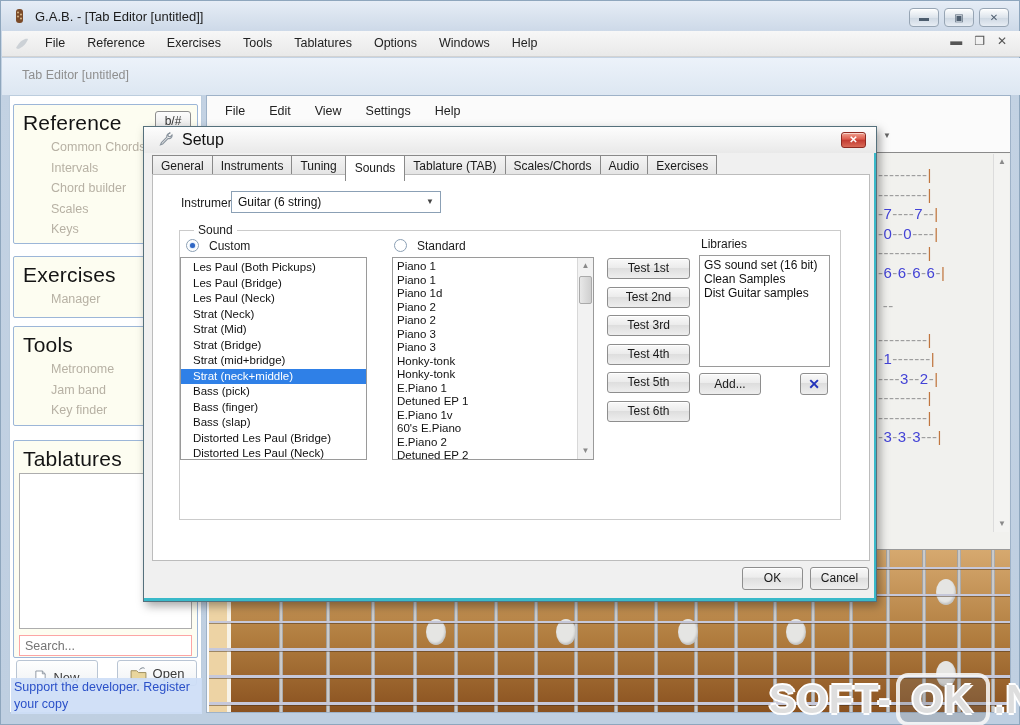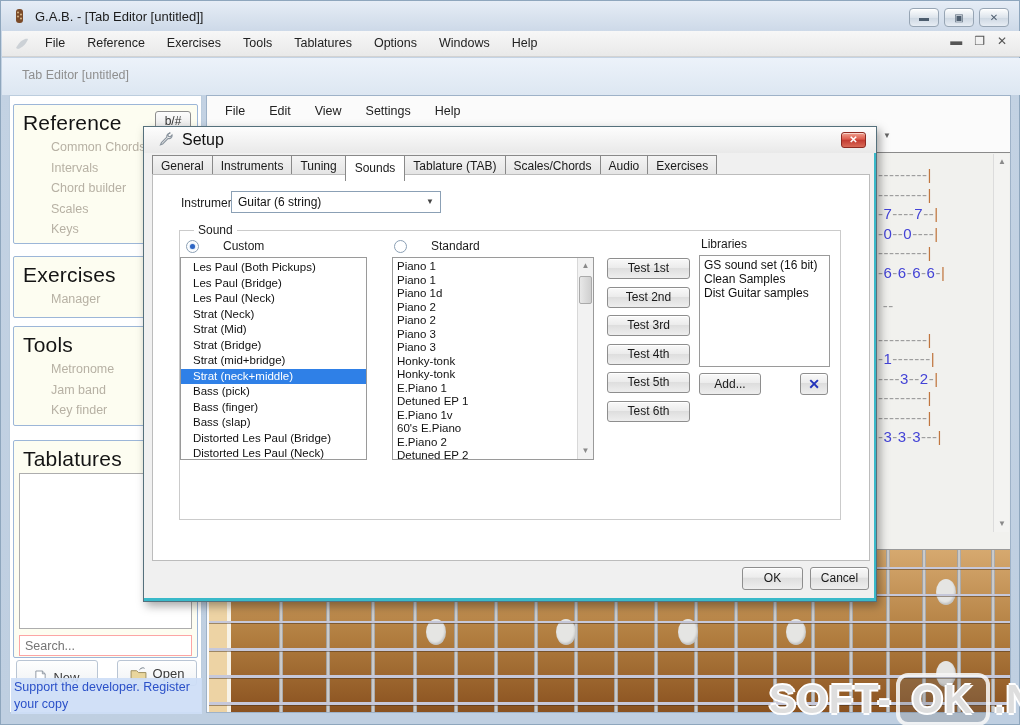--- a/index.html
+++ b/index.html
@@ -91,21 +91,21 @@
   .setup-tabs div { font-size:12px; color:#1a1a1a; padding:3px 8px 4px;
     background:linear-gradient(#f4f4f4,#e2e2e2); border:1px solid #898989; border-bottom:none; margin-right:-1px; }
   .setup-tabs div.selected { background:#fff; padding:5px 9px 6px; position:relative; z-index:2; }
   .tabpage { position:absolute; left:8px; top:47px; width:718px; height:387px; background:#fff; border:1px solid #bcbcbc; }
   .lbl { position:absolute; font-size:12px; color:#1a1a1a; }
   .combo { position:absolute; left:78px; top:16px; width:210px; height:22px; background:#fff;
     border:1px solid #8ba0b5; font-size:12px; line-height:20px; padding:0 6px; color:#111; }
   .combo::after { content:"▼"; position:absolute; right:6px; top:0; font-size:8px; line-height:20px; color:#444; }
   .groupbox { position:absolute; left:26px; top:55px; width:662px; height:290px; border:1px solid #cbcbcb; }
   .group-label { position:absolute; left:14px; top:-8px; background:#fff; padding:0 4px; font-size:12px; color:#1a1a1a; }
-  .radio-row { position:absolute; display:flex; align-items:center; gap:24px; }
+  .radio-row { position:absolute; display:flex; align-items:flex-start; gap:10px; }
   .radio { width:13px; height:13px; border-radius:50%; border:1px solid #8ba0b5; background:#fff; position:relative; }
   .radio.checked::after { content:""; position:absolute; left:3px; top:3px; width:5px; height:5px;
     border-radius:50%; background:#2f66c4; box-shadow:0 0 2px #6aa0e0; }
   .radio-row span { font-size:12px; color:#1a1a1a; }
   .listbox { position:absolute; background:#fff; border:1px solid #9a9a9a; overflow:hidden; }
   .lb-c div { font-size:11.5px; line-height:15.5px; padding-left:12px; color:#111; white-space:nowrap; }
   .lb-c div.selected { background:#2f80e7; color:#fff; }
   .lb-s div { font-size:11.5px; line-height:13.5px; padding-left:4px; color:#111; white-space:nowrap; }
   .lb-lib div { font-size:12px; line-height:14px; padding-left:4px; color:#111; white-space:nowrap; }
   .lb-scroll { position:absolute; right:0; top:0; width:16px; height:100%; background:#f2f2f2; border-left:1px solid #d8d8d8; }

